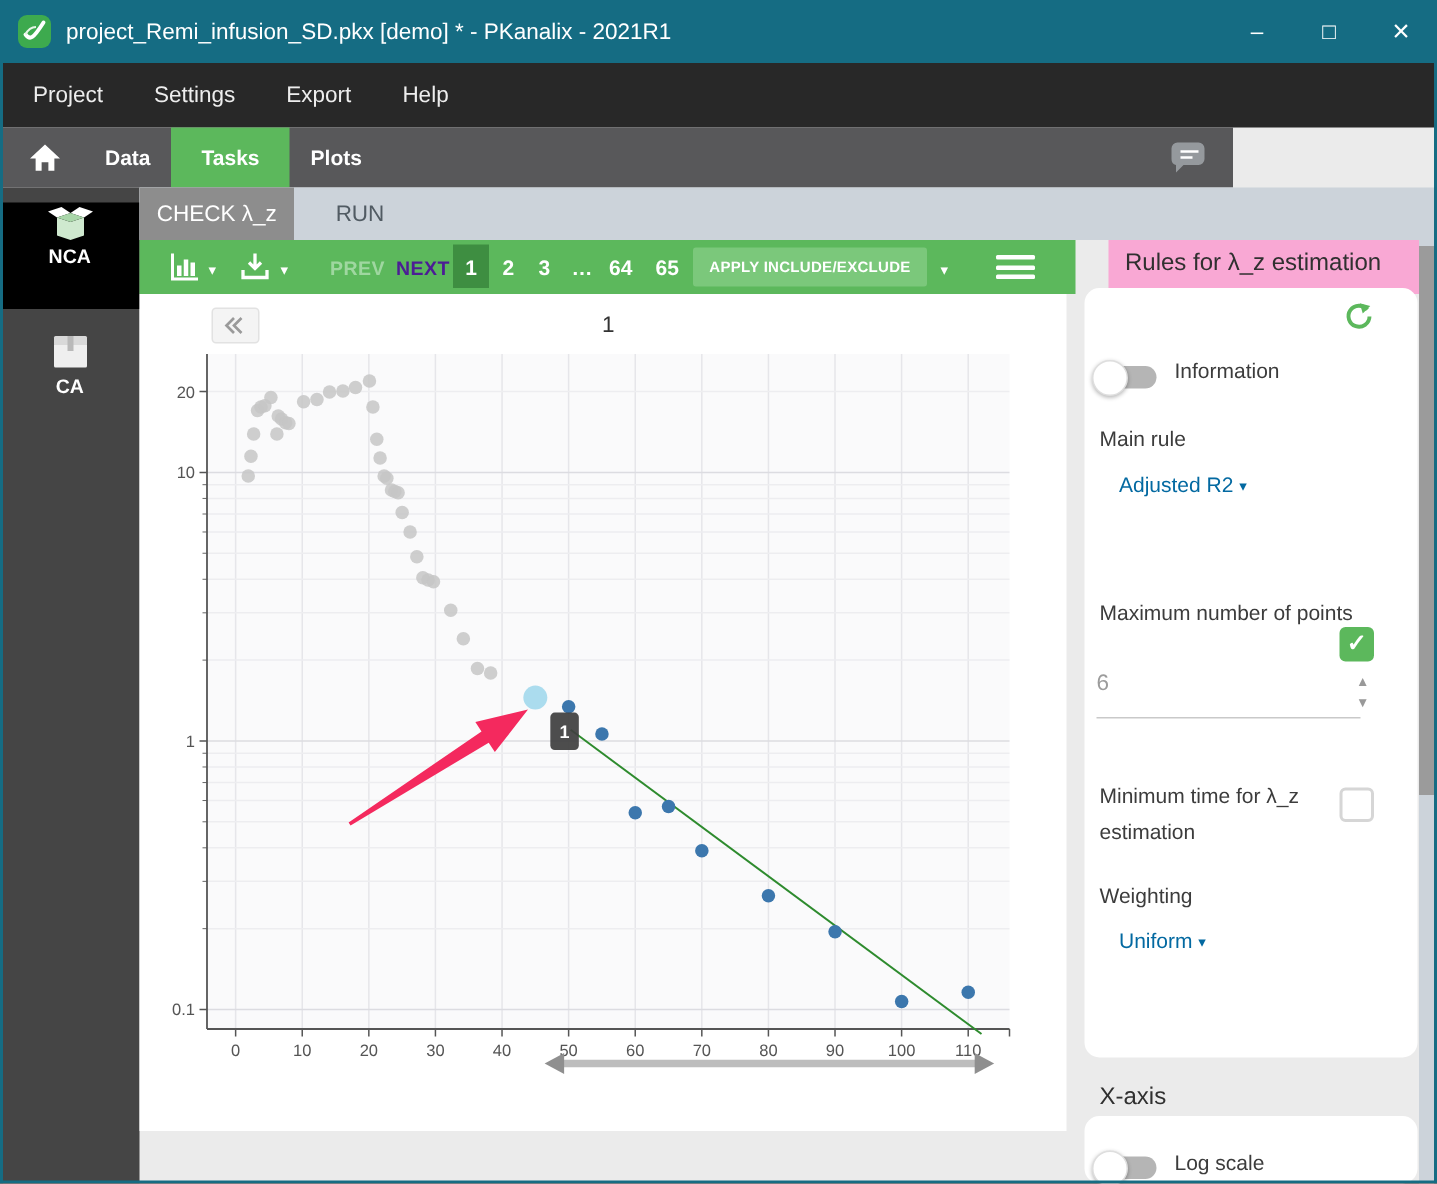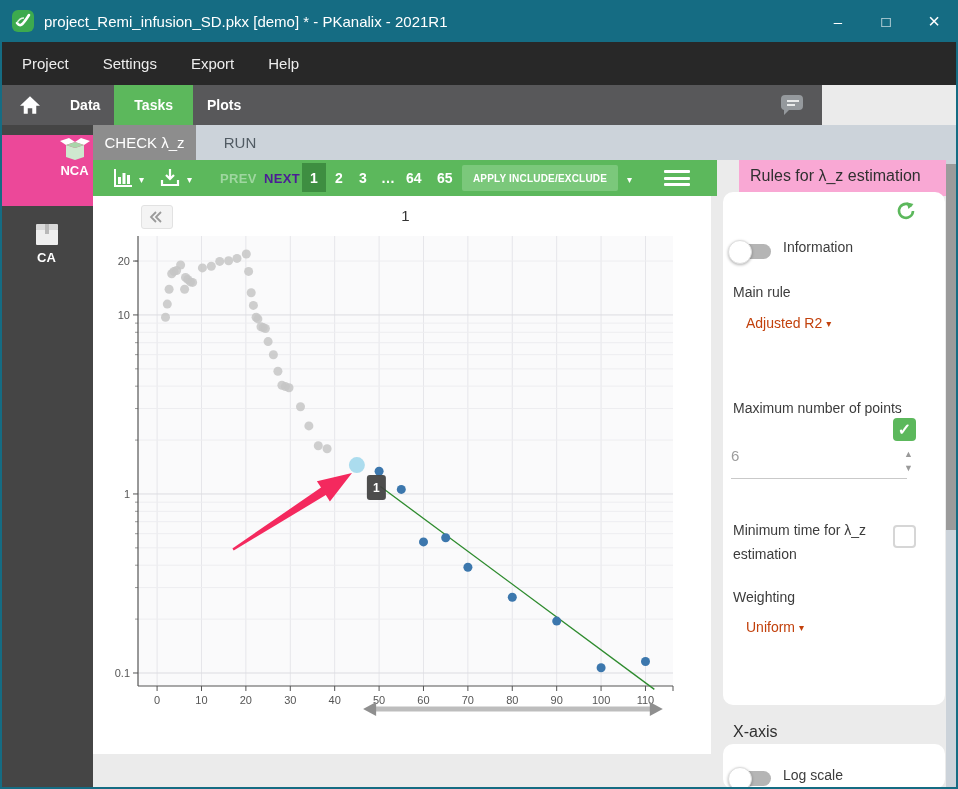--- a/index.html
+++ b/index.html
@@ -19,21 +19,21 @@
   
   .navbar{left:0;top:85px;width:822px;height:40px;background:#58585a;display:flex;align-items:center;}
   .navbar .home{margin-left:18px;width:24px;height:20px;}
   .navitem{color:#fff;font-size:14px;font-weight:bold;padding:0 14px;height:40px;display:flex;align-items:center;}
   .navitem.first{margin-left:14px;}
   .navitem.active{background:#5cb85c;padding:0 20px;}
   .bubble{position:absolute;right:16px;top:6px;width:28px;height:28px;}
   
   .sidebar{left:0;top:125px;width:93px;height:664px;background:#454545;}
   .sideitem{width:93px;text-align:center;color:#fff;font-size:13px;font-weight:bold;}
-  .sideitem.nca{height:71px;background:#ec4899;padding-top:0;padding-left:28px;}
+  .sideitem.nca{height:71px;background:#000000;padding-top:0;}
   .sideitem svg{display:block;margin:10px auto 2px auto;}
   .sideitem.ca svg{margin-top:16px;}
   
   .tabrow{left:93px;top:125px;width:865px;height:35px;background:#ccd3da;}
   .tab1{position:absolute;left:0;top:0;width:103px;height:35px;background:#8d8d8d;color:#fff;font-size:15px;display:flex;align-items:center;justify-content:center;}
   .tab2{position:absolute;left:103px;top:0;width:88px;height:35px;color:#515b63;font-size:15px;display:flex;align-items:center;justify-content:center;}
   
   .toolbar{left:93px;top:160px;width:624px;height:36px;background:#5cb85c;}
   .toolbar .caret{position:absolute;color:#fff;font-size:10px;top:14px;}
   .tbtxt{position:absolute;top:11px;font-size:13px;font-weight:bold;letter-spacing:.3px;}
@@ -44,21 +44,21 @@
   .applybtn{position:absolute;left:369px;top:5px;width:156px;height:26px;background:#7bc87b;border-radius:2px;color:#fff;font-size:10px;font-weight:bold;display:flex;align-items:center;justify-content:center;letter-spacing:.2px;}
   .burger{position:absolute;left:571px;top:10px;width:26px;height:16px;}
   .burger div{height:3px;background:#fff;margin-bottom:3.5px;border-radius:1px;}
   
   .panelhead{left:739px;top:160px;width:229px;height:36px;background:#f9a8d4;}
   .panelhead .h{position:absolute;left:11px;top:7px;font-size:16px;color:#303030;}
   .card{background:#fff;border-radius:10px;}
   .card1{left:723px;top:192px;width:222px;height:513px;}
   .card2{left:723px;top:744px;width:222px;height:45px;}
   .plabel{position:absolute;font-size:14px;color:#3c3c3c;}
-  .pgreen{position:absolute;font-size:14px;color:#c2410c;}
+  .pgreen{position:absolute;font-size:14px;color:#0369a1;}
   .pgreen .dd{font-size:10px;vertical-align:1px;}
   .toggle-track{position:absolute;width:34px;height:15px;background:#b5b5b5;border-radius:8px;}
   .toggle-knob{position:absolute;width:22px;height:22px;background:#fff;border:1px solid #dedede;border-radius:50%;box-shadow:0 1px 3px rgba(0,0,0,.3);}
   .chk{position:absolute;width:23px;height:23px;border-radius:4px;box-sizing:border-box;}
   .chk.on{background:#5cb85c;color:#fff;font-size:16px;font-weight:bold;text-align:center;line-height:23px;}
   .chk.off{background:#fff;border:2px solid #d6d6d6;}
   .numval{position:absolute;font-size:15px;color:#9c9c9c;}
   .underline{position:absolute;height:1px;background:#c9c9c9;}
   .spin{position:absolute;font-size:9px;color:#999;line-height:9px;}
   .xhead{position:absolute;left:733px;top:723px;font-size:16px;color:#303030;}

